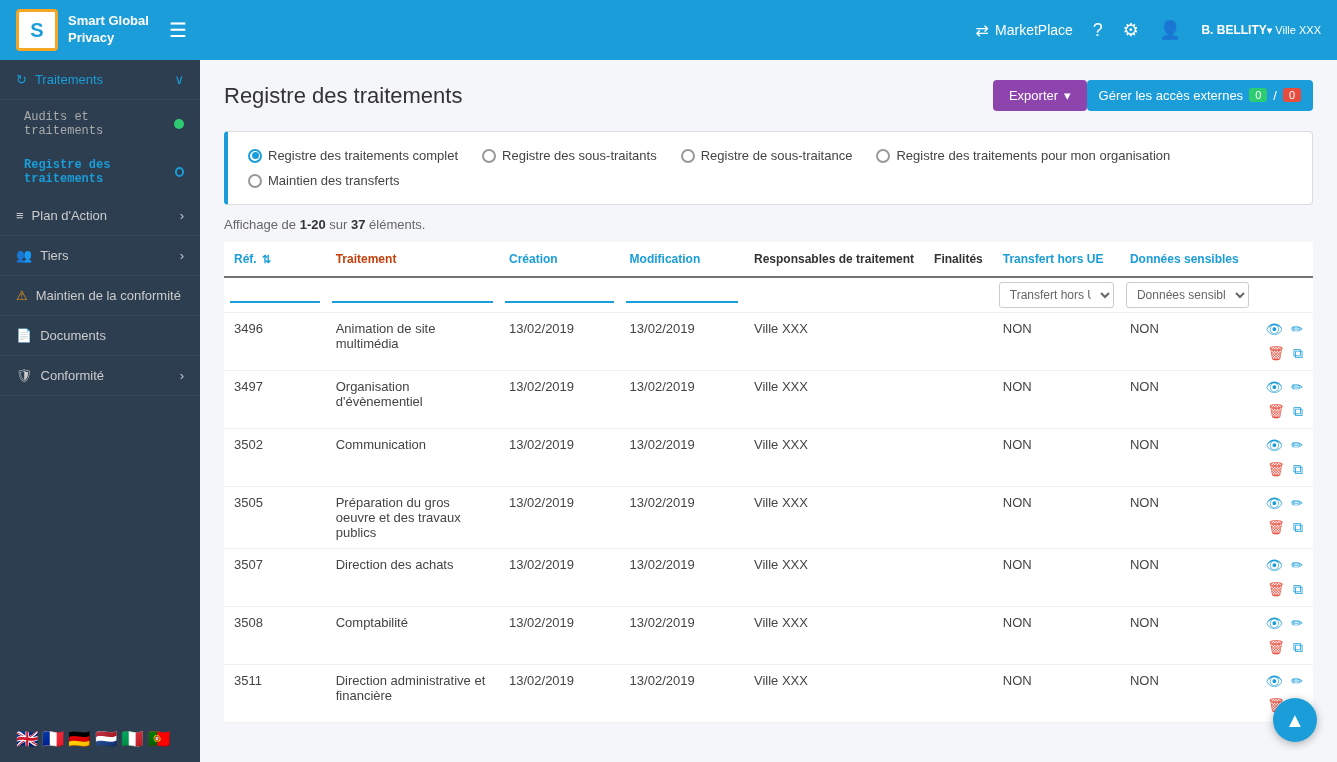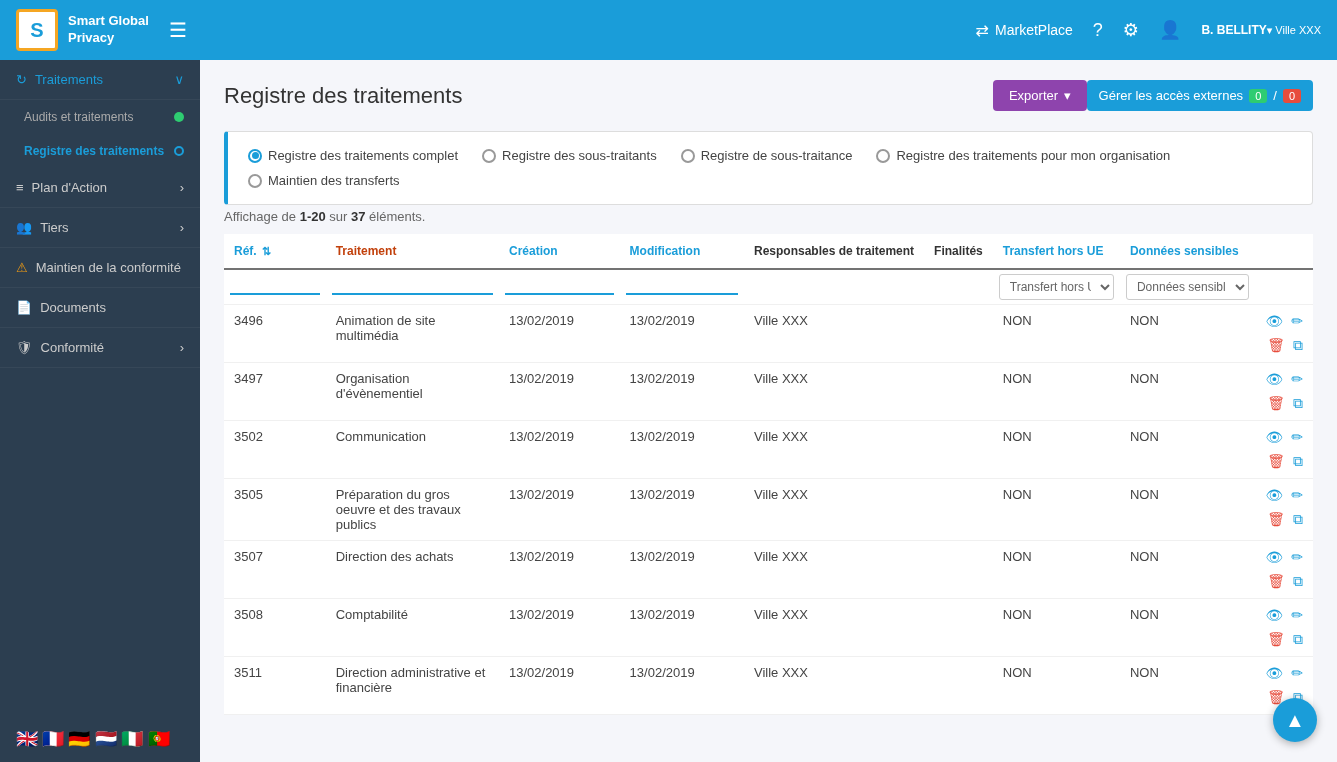--- a/index.html
+++ b/index.html
@@ -66,21 +66,21 @@
       border-bottom: 1px solid rgba(255,255,255,0.05);
     }
     .sidebar-item.active-parent { color: white; }
     .sidebar-item-left { display: flex; align-items: center; gap: 8px; }
     .sidebar-item-right { display: flex; align-items: center; gap: 6px; }
     .sidebar-sub-item {
       padding: 10px 16px 10px 24px;
       color: #aaa;
       cursor: pointer;
       font-size: 12px;
-      display: flex; align-items: center; justify-content: space-between;
+      display: flex; align-items: center; justify-content: space-between; font-family: Liberation Mono, monospace;
     }
     .sidebar-sub-item.active { color: #1a9dd9; }
     .dot { width: 10px; height: 10px; border-radius: 50%; }
     .dot-green { background: #2ecc71; }
     .dot-outline { width: 10px; height: 10px; border-radius: 50%; border: 2px solid #1a9dd9; }
 
     
     .flags { display: flex; gap: 4px; padding: 12px 16px; margin-top: auto; }
     .flag { font-size: 18px; cursor: pointer; }
 
@@ -95,35 +95,35 @@
     .page-title { font-size: 22px; color: #333; font-weight: normal; }
     .page-actions { display: flex; gap: 0; }
     .btn-export {
       background: #8e44ad; color: white; border: none;
       padding: 8px 16px; border-radius: 4px; cursor: pointer;
       font-size: 13px; display: flex; align-items: center; gap: 6px;
     }
     .btn-acces {
       background: #1a9dd9; color: white; border: none;
       padding: 8px 12px; border-radius: 4px; cursor: pointer;
-      font-size: 13px; display: flex; align-items: flex-end; gap: 6px;
+      font-size: 13px; display: flex; align-items: flex-start; gap: 6px;
     }
     .badge-num {
       background: #2ecc71; color: white;
       padding: 1px 6px; border-radius: 3px; font-size: 11px;
     }
     .badge-num-red {
       background: #e74c3c; color: white;
       padding: 1px 6px; border-radius: 3px; font-size: 11px;
     }
 
     
     .filter-panel {
       background: white; border: 1px solid #ddd; border-radius: 4px;
-      padding: 16px 20px; margin-bottom: 4px;
+      padding: 16px 20px; margin-bottom: 12px;
       border-left: 4px solid #1a9dd9;
     }
     .filter-row { display: flex; align-items: center; gap: 24px; flex-wrap: wrap; }
     .radio-item { display: flex; align-items: center; gap: 6px; cursor: pointer; font-size: 13px; color: #444; }
     .radio-circle {
       width: 14px; height: 14px; border-radius: 50%;
       border: 2px solid #999; background: white;
       display: flex; align-items: center; justify-content: center;
       flex-shrink: 0;
     }

